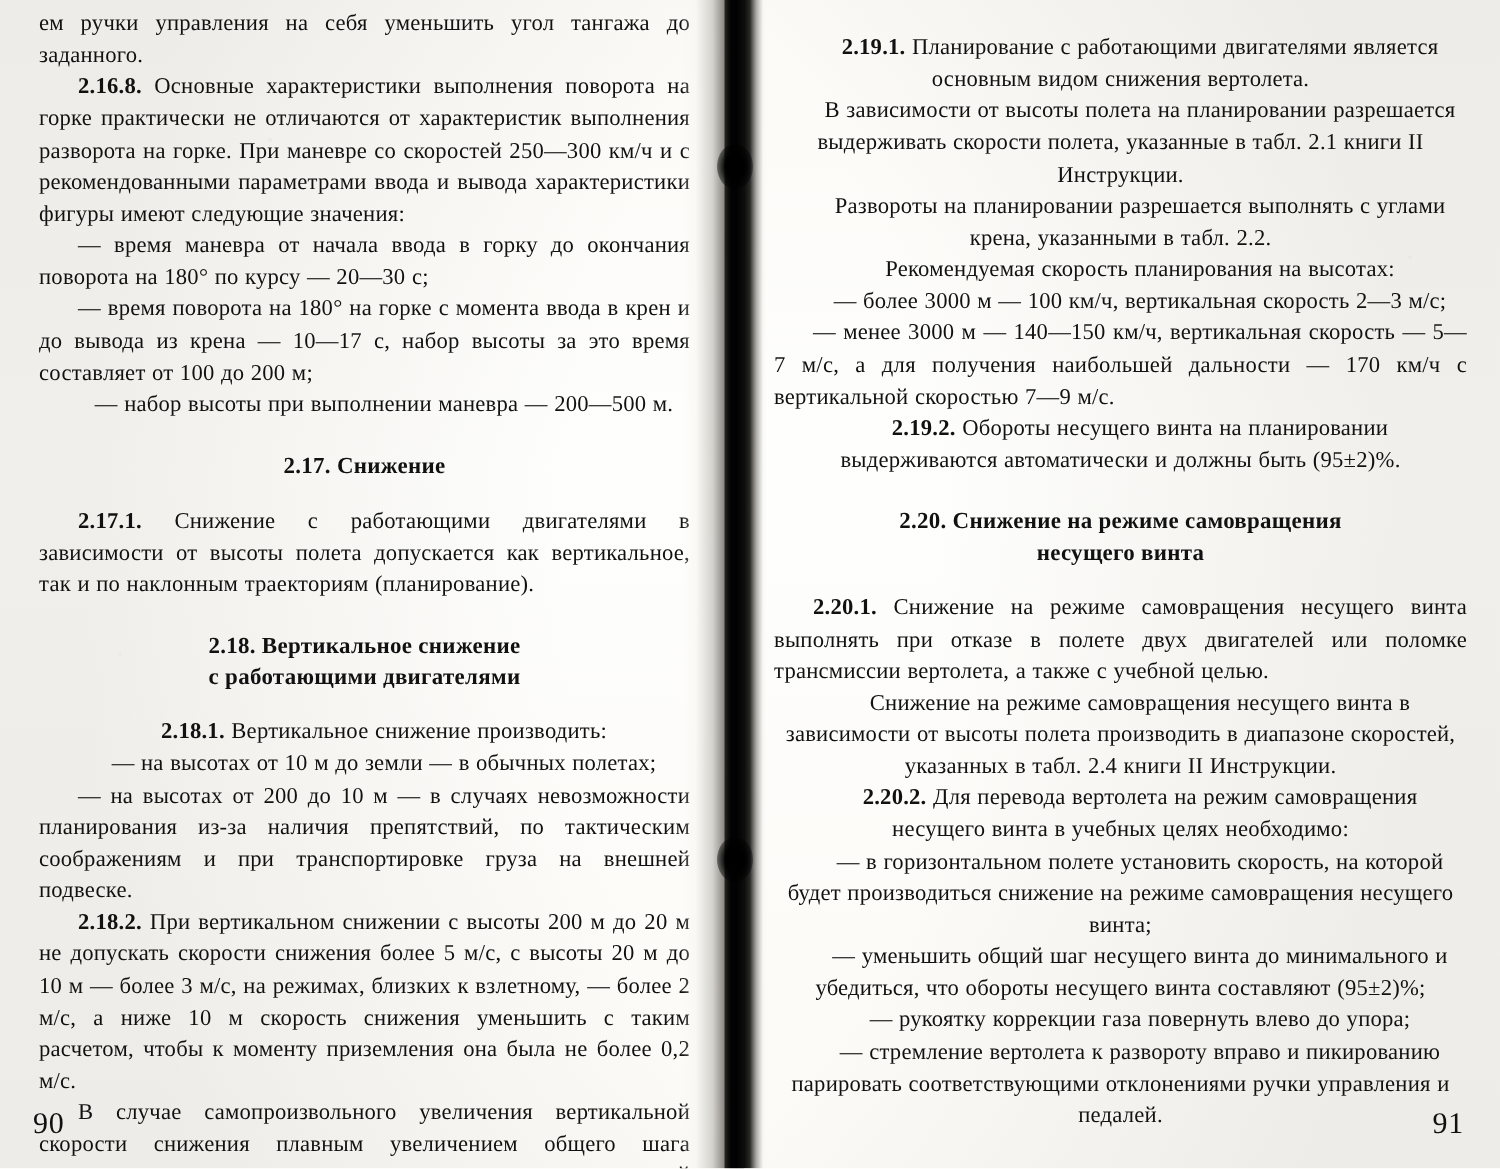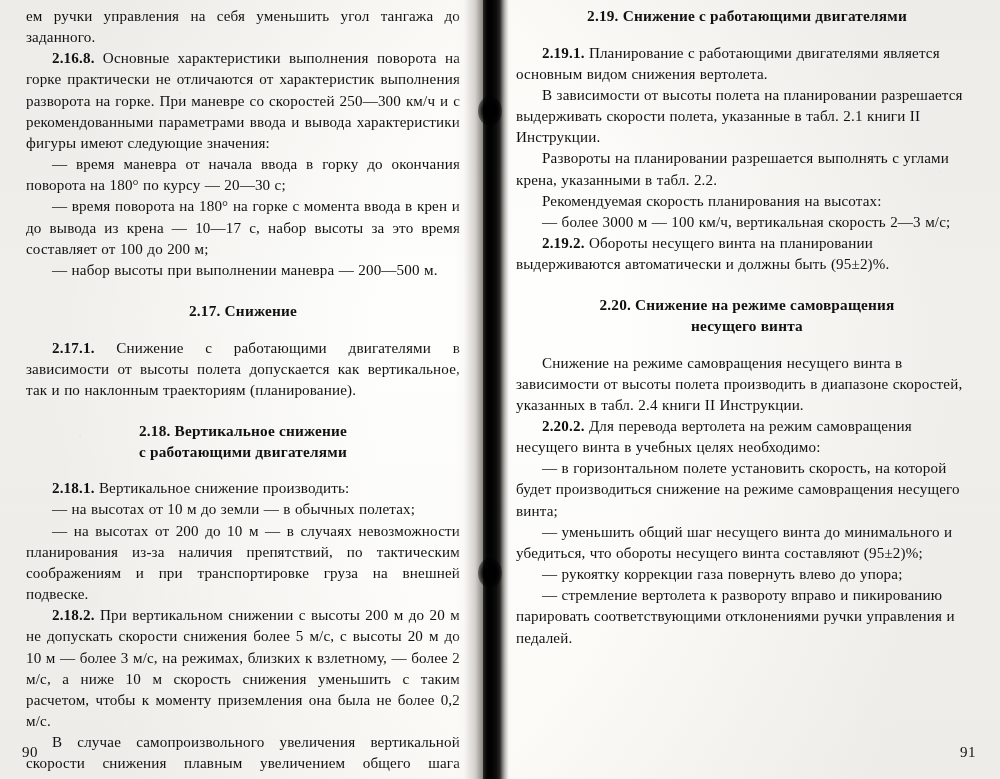--- a/index.html
+++ b/index.html
@@ -107,41 +107,41 @@
     font-size: 15.1px;
     line-height: 21.15px;
     text-align: justify;
     text-justify: inter-word;
     letter-spacing: 0.15px;
     word-spacing: 0.4px;
   }
   p.indent      { text-indent: 26px; }
   p.dash        { text-indent: 26px; }
   p.noindent    { text-indent: 0; }
-  p.last        { text-align: left; }
+  p.last        { text-align: center; }
 
   b, .num { font-weight: bold; }
 
   h2.section-title {
     margin: 0;
     font-size: 15.3px;
     line-height: 20.6px;
     font-weight: bold;
     text-align: center;
     letter-spacing: 0.2px;
   }
   h2.section-title .ln { display: block; }
   .sp-before-title-lg { height: 20px; }
   .sp-after-title-lg  { height: 16px; }
 
   
   .folio {
     position: absolute;
     bottom: 18px;
-    font-size: 15px;
+    font-size: 20px;
     font-weight: normal;
     letter-spacing: 0.5px;
   }
   .folio-left  { left: 22px; }
   .folio-right { right: 24px; }
 
   
   .speckle {
     position: absolute;
     inset: 0;
@@ -210,44 +210,45 @@
   <div class="gutter"></div>
   <div class="gutter-core"></div>
   <div class="gutter-bulge b1"></div>
   <div class="gutter-bulge b2"></div>
   <div class="gutter-edge-light"></div>
 
   <div class="column col-right">
     <div class="col-body">
 
       <h2 class="section-title">
-        <span class="ln">2.19. Снижение с работающими двигателями</span>
       </h2>
       <div class="sp-after-title-lg"></div>
 
       <p class="indent last"><b class="num">2.19.1.</b> <span>Планирование с работающими двигателями является основным видом снижения вертолета.</span></p>
 
       <p class="indent last">В зависимости от высоты полета на планировании разрешается выдерживать скорости полета, указанные в табл. 2.1 книги II Инструкции.</p>
 
       <p class="indent last">Развороты на планировании разрешается выполнять с углами крена, указанными в табл. 2.2.</p>
 
       <p class="indent last">Рекомендуемая скорость планирования на высотах:</p>
 
       <p class="dash last">— более 3000 м — 100 км/ч, вертикальная скорость 2—3 м/с;</p>
 
+      <p class="dash">— менее 3000 м — 140—150 км/ч, вертикальная скорость — 5—7 м/с, а для получения наибольшей дальности — 170 км/ч с вертикальной скоростью 7—9 м/с.</p>
 
       <p class="indent last"><b class="num">2.19.2.</b> <span>Обороты несущего винта на планировании выдерживаются автоматически и должны быть (95±2)%.</span></p>
 
       <div class="sp-before-title-lg"></div>
       <h2 class="section-title">
         <span class="ln">2.20. Снижение на режиме самовращения</span>
         <span class="ln">несущего  винта</span>
       </h2>
       <div class="sp-after-title-lg"></div>
 
+      <p class="indent"><b class="num">2.20.1.</b> <span>Снижение на режиме самовращения несущего винта выполнять при отказе в полете двух двигателей или поломке трансмиссии вертолета, а также с учебной целью.</span></p>
 
       <p class="indent last">Снижение на режиме самовращения несущего винта в зависимости от высоты полета производить в диапазоне скоростей, указанных в табл. 2.4 книги II Инструкции.</p>
 
       <p class="indent last"><b class="num">2.20.2.</b> <span>Для перевода вертолета на режим самовращения несущего винта в учебных целях необходимо:</span></p>
 
       <p class="dash last">— в горизонтальном полете установить скорость, на которой будет производиться снижение на режиме самовращения несущего винта;</p>
 
       <p class="dash last">— уменьшить общий шаг несущего винта до минимального и убедиться, что обороты несущего винта составляют (95±2)%;</p>
 
       <p class="dash last">— рукоятку коррекции газа повернуть влево до упора;</p>

